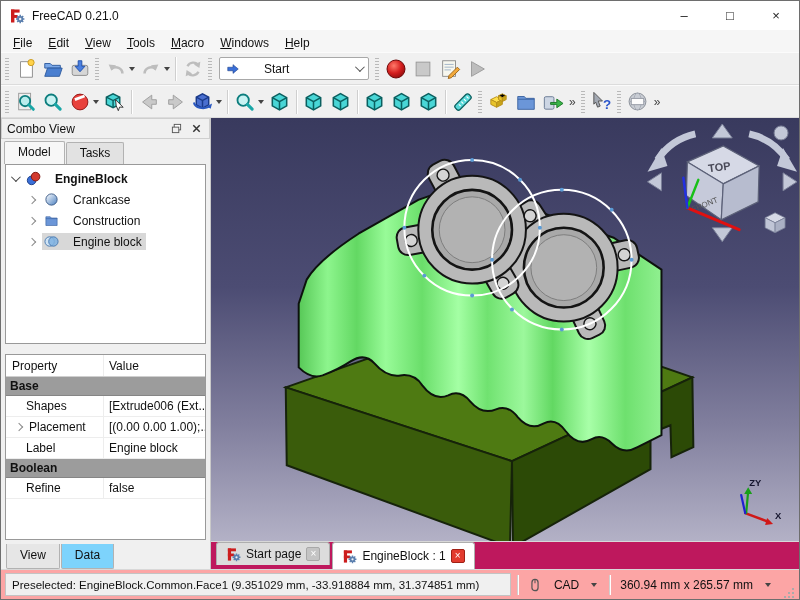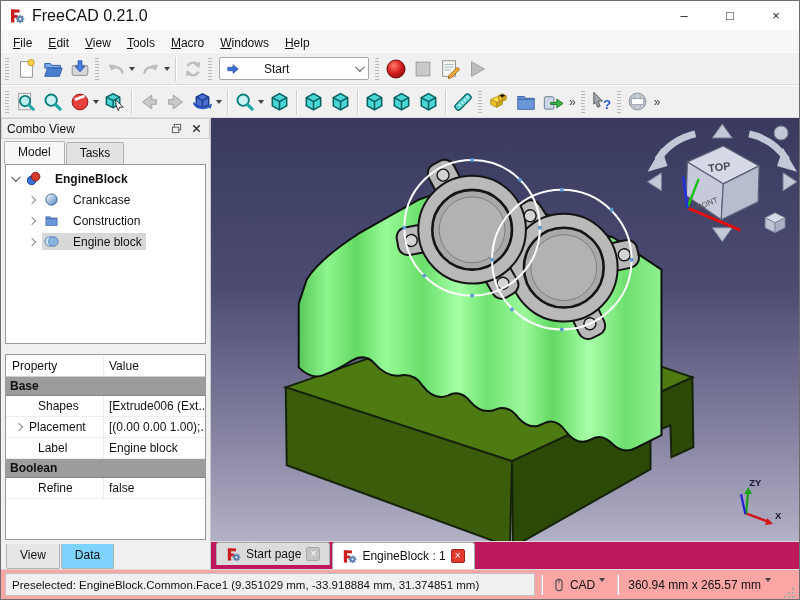--- a/index.html
+++ b/index.html
@@ -2,21 +2,21 @@
 <html><head>
 <meta charset="utf-8">
 <style>
   * { box-sizing: border-box; margin: 0; padding: 0; }
   html,body { width:800px; height:600px; }
   body { font-family:"Liberation Sans", sans-serif; font-size:12px; color:#111; background:#fff; }
   .app { width:800px; height:600px; display:flex; flex-direction:column; background:#f0f0f0; border:1px solid #6e6e6e; overflow:hidden; }
 
   
   .titlebar { height:29px; background:#fff; display:flex; align-items:center; padding-left:8px; gap:7px; flex:0 0 auto; }
-  .title-text { font-size:16px; }
+  .title-text { font-size:12px; }
   .win-controls { margin-left:auto; display:flex; height:100%; }
   .win-btn { width:46px; display:flex; align-items:center; justify-content:center; font-size:13px; color:#222; }
 
   
   .menubar { height:22px; display:flex; align-items:flex-end; background:#f6f6f6; padding-left:4px; flex:0 0 auto; }
   .menu-item { padding:2px 8px; }
   .menu-item::first-letter { text-decoration:underline; }
 
   
   .toolbar { height:33px; display:flex; align-items:center; background:#f0f0f0; border-top:1px solid #fbfbfb; border-bottom:1px solid #dcdcdc; padding:0 2px; flex:0 0 auto; }
@@ -53,21 +53,21 @@
   .tree-label.bold { font-weight:bold; }
   .splitter { height:6px; flex:0 0 auto; }
 
   
   .props { flex:1; margin:4px 4px; background:#fff; border:1px solid #999; display:flex; flex-direction:column; overflow:hidden; }
   .prow { display:flex; height:21px; align-items:center; border-bottom:1px solid #ededed; flex:0 0 auto; }
   .prow.header { border-bottom:1px solid #cfcfcf; height:22px; }
   .pc-name { width:98px; padding-left:6px; display:flex; align-items:center; gap:3px; align-self:stretch; border-right:1px solid #ededed; }
   .pc-val { flex:1; padding-left:5px; overflow:hidden; white-space:nowrap; }
   .pgroup { height:19px; background:#9c9c9c; border-bottom:1px solid #858585; display:flex; align-items:center; padding-left:4px; font-weight:bold; flex:0 0 auto; }
-  .indent { padding-left:32px; }
+  .indent { padding-left:20px; }
   .pexp { width:14px; display:flex; justify-content:center; }
   .dock-bottom-tabs { height:25px; display:flex; padding-left:5px; flex:0 0 auto; }
   .btab { padding:4px 13px; border:1px solid #b2b2b2; border-top:none; background:#e6e6e6; border-radius:0 0 2px 2px; margin-right:1px; }
   .btab.active { background:#7dd3fc; }
 
   
   .right { flex:1; display:flex; flex-direction:column; min-width:0; }
   .viewport { flex:1; position:relative; background:linear-gradient(180deg,#393a5e 0%,#4c4c73 40%,#807e9d 72%,#b3b1c6 100%); overflow:hidden; }
   .viewport svg.scene { position:absolute; inset:0; width:100%; height:100%; }
 
@@ -76,21 +76,21 @@
   .mtab { height:23px; display:flex; align-items:center; gap:5px; padding:0 9px; border:1px solid #aeaeae; border-bottom:none; border-radius:3px 3px 0 0; background:#dcdcdc; margin-right:2px; }
   .mtab.active { background:#fff; height:27px; }
   .mclose { width:14px; height:14px; border-radius:2px; display:flex; align-items:center; justify-content:center; font-size:10px; line-height:1; color:#fff; }
   .mclose.gray { background:#c4c4c4; border:1px solid #a8a8a8; }
   .mclose.red { background:#e23b2e; border:1px solid #9d namely;#a02015; border:1px solid #a02015; }
 
   
   .statusbar { height:30px; flex:0 0 auto; display:flex; align-items:center; gap:6px; padding:0 4px; background:#fca5a5; border-top:1px solid #d8d8d8; }
   .status-msg { flex:1; height:23px; display:flex; align-items:center; padding:0 6px; border:1px solid #c3c3c3; background:#f0f0f0; font-size:11.5px; white-space:nowrap; overflow:hidden; }
   .sb-sep { width:1px; height:20px; background:#cfcfcf; box-shadow:1px 0 0 #fff; }
-  .sb-item { display:flex; align-items:flex-start; gap:4px; padding:0 4px; }
+  .sb-item { display:flex; align-items:center; gap:12px; padding:0 4px; }
   .resize-grip { width:12px; height:12px; align-self:flex-end;
     background:radial-gradient(circle at 2px 10px,#aaa 1px,transparent 1.4px),
                radial-gradient(circle at 6px 10px,#aaa 1px,transparent 1.4px),
                radial-gradient(circle at 10px 10px,#aaa 1px,transparent 1.4px),
                radial-gradient(circle at 6px 6px,#aaa 1px,transparent 1.4px),
                radial-gradient(circle at 10px 6px,#aaa 1px,transparent 1.4px),
                radial-gradient(circle at 10px 2px,#aaa 1px,transparent 1.4px); }
 </style>
 </head>
 <body>

